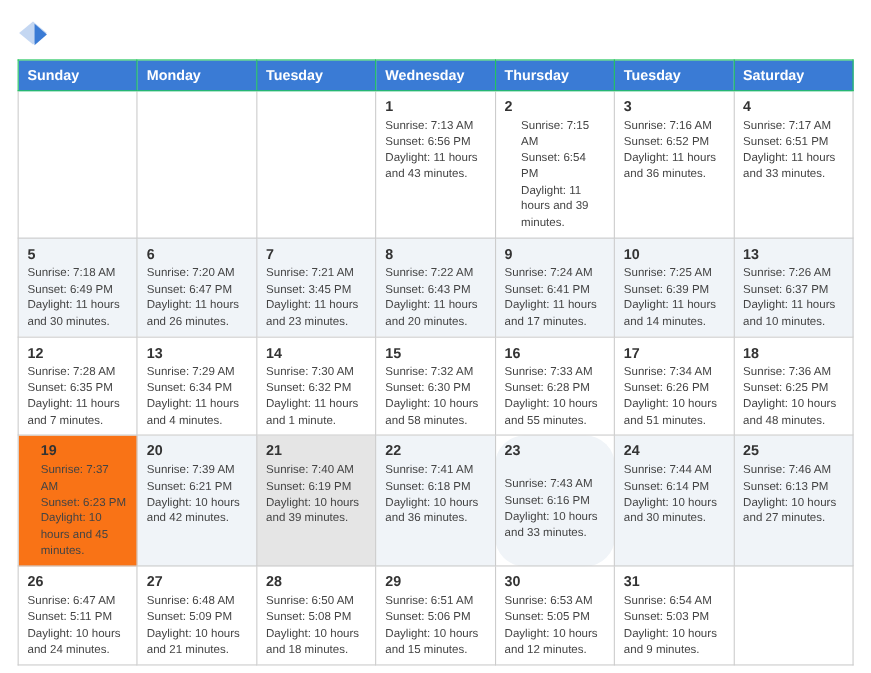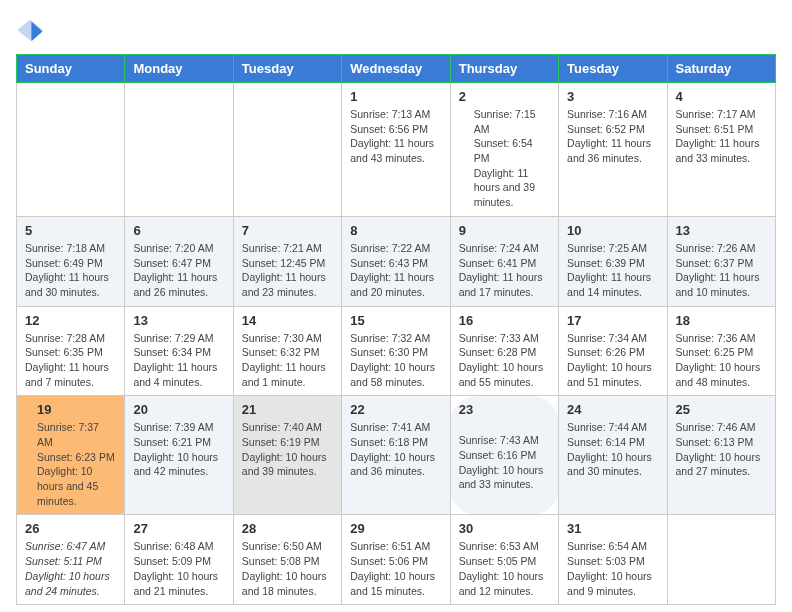--- a/index.html
+++ b/index.html
@@ -161,21 +161,21 @@
         </td>
         <td style="background-color: rgb(240, 244, 248);">
           <span class="day-number">6</span>
           <div class="day-info" style="white-space: pre-line;">Sunrise: 7:20 AM
 Sunset: 6:47 PM
 Daylight: 11 hours and 26 minutes.</div>
         </td>
         <td style="background-color: rgb(240, 244, 248);">
           <span class="day-number">7</span>
           <div class="day-info" style="white-space: pre-line;">Sunrise: 7:21 AM
-Sunset: 12:45 PM
+Sunset: 3:45 PM
 Daylight: 11 hours and 23 minutes.</div>
         </td>
         <td style="background-color: rgb(240, 244, 248);">
           <span class="day-number">8</span>
           <div class="day-info" style="white-space: pre-line;">Sunrise: 7:22 AM
 Sunset: 6:43 PM
 Daylight: 11 hours and 20 minutes.</div>
         </td>
         <td style="background-color: rgb(240, 244, 248);">
           <span class="day-number">9</span>
@@ -234,21 +234,21 @@
 Daylight: 10 hours and 51 minutes.</div>
         </td>
         <td>
           <span class="day-number">18</span>
           <div class="day-info" style="white-space: pre-line;">Sunrise: 7:36 AM
 Sunset: 6:25 PM
 Daylight: 10 hours and 48 minutes.</div>
         </td>
       </tr>
       <tr>
-        <td style="background-color: #fdba74; padding-left: 20px;">
+        <td style="background-color: #f97316; padding-left: 20px;">
           <span class="day-number">19</span>
           <div class="day-info" style="white-space: pre-line;">Sunrise: 7:37 AM
 Sunset: 6:23 PM
 Daylight: 10 hours and 45 minutes.</div>
         </td>
         <td style="background-color: rgb(240, 244, 248);">
           <span class="day-number">20</span>
           <div class="day-info" style="white-space: pre-line;">Sunrise: 7:39 AM
 Sunset: 6:21 PM
 Daylight: 10 hours and 42 minutes.</div>
@@ -280,21 +280,21 @@
         <td style="background-color: rgb(240, 244, 248);">
           <span class="day-number">25</span>
           <div class="day-info" style="white-space: pre-line;">Sunrise: 7:46 AM
 Sunset: 6:13 PM
 Daylight: 10 hours and 27 minutes.</div>
         </td>
       </tr>
       <tr>
         <td>
           <span class="day-number">26</span>
-          <div class="day-info" style="white-space: pre-line; font-style: italic;">Sunrise: 6:47 AM
+          <div class="day-info" style="white-space: pre-line;">Sunrise: 6:47 AM
 Sunset: 5:11 PM
 Daylight: 10 hours and 24 minutes.</div>
         </td>
         <td>
           <span class="day-number">27</span>
           <div class="day-info" style="white-space: pre-line;">Sunrise: 6:48 AM
 Sunset: 5:09 PM
 Daylight: 10 hours and 21 minutes.</div>
         </td>
         <td>

